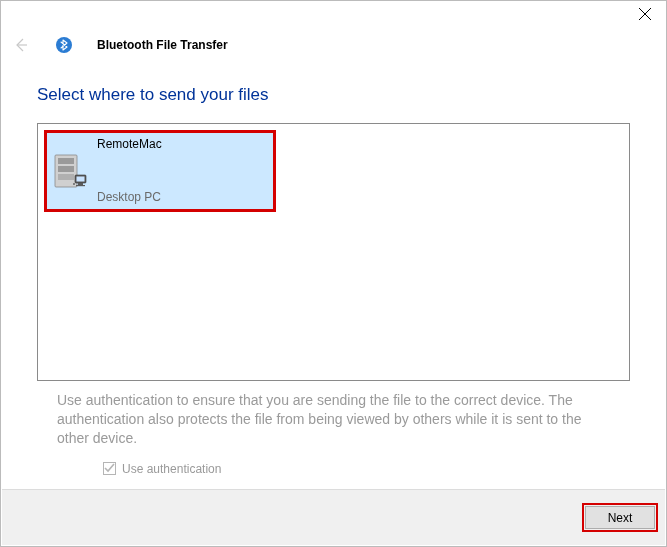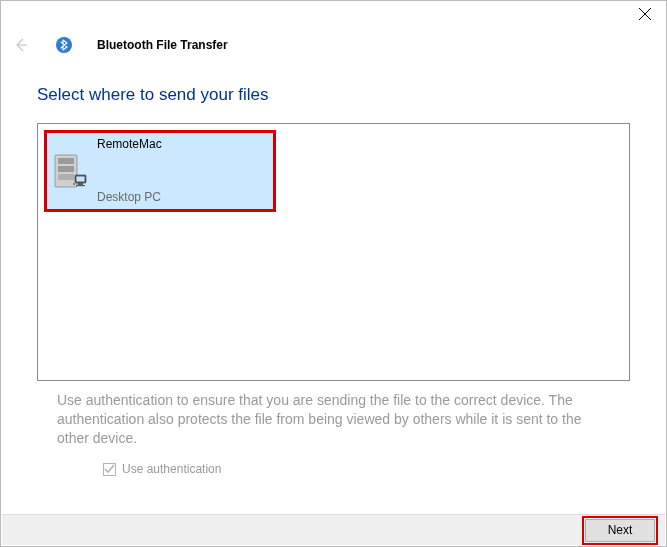--- a/index.html
+++ b/index.html
@@ -90,40 +90,40 @@
     margin-top: 38px;
   }
   .help-text {
     color: #9a9a9a;
     font-size: 14px;
     line-height: 1.35;
     margin: 10px 20px 0 20px;
   }
   .auth-row {
     display: flex;
-    align-items: flex-end;
+    align-items: flex-start;
     gap: 6px;
     margin: 14px 0 0 66px;
     color: #9a9a9a;
   }
   .auth-check {
     width: 13px;
     height: 13px;
     border: 1px solid #b5b5b5;
     background: #ffffff;
     display: inline-flex;
     align-items: center;
     justify-content: center;
   }
   .footer {
     position: absolute;
     left: 1px;
     right: 1px;
     bottom: 1px;
-    height: 31px;
+    height: 56px;
     border-top: 1px solid #dcdcdc;
     background: #f0f0f0;
     display: flex;
     align-items: center;
     justify-content: flex-end;
     padding-right: 10px;
     gap: 8px;
   }
   .btn {
     min-width: 70px;

